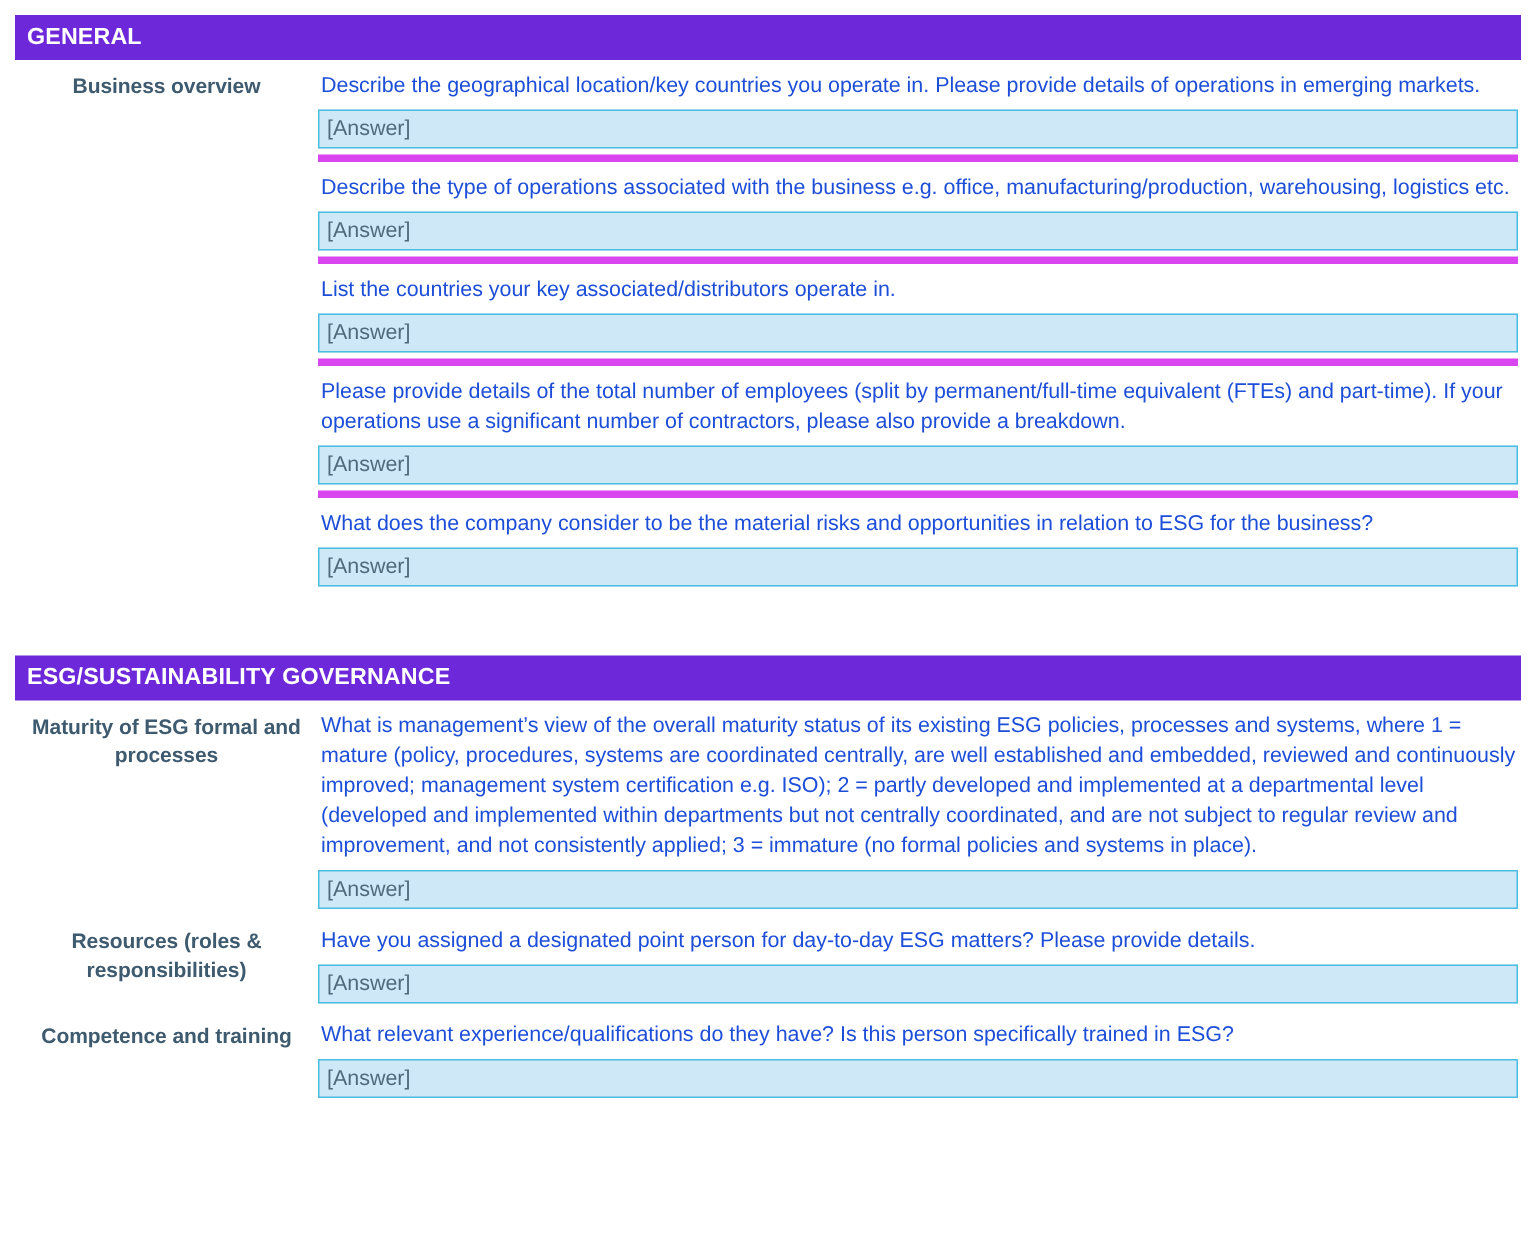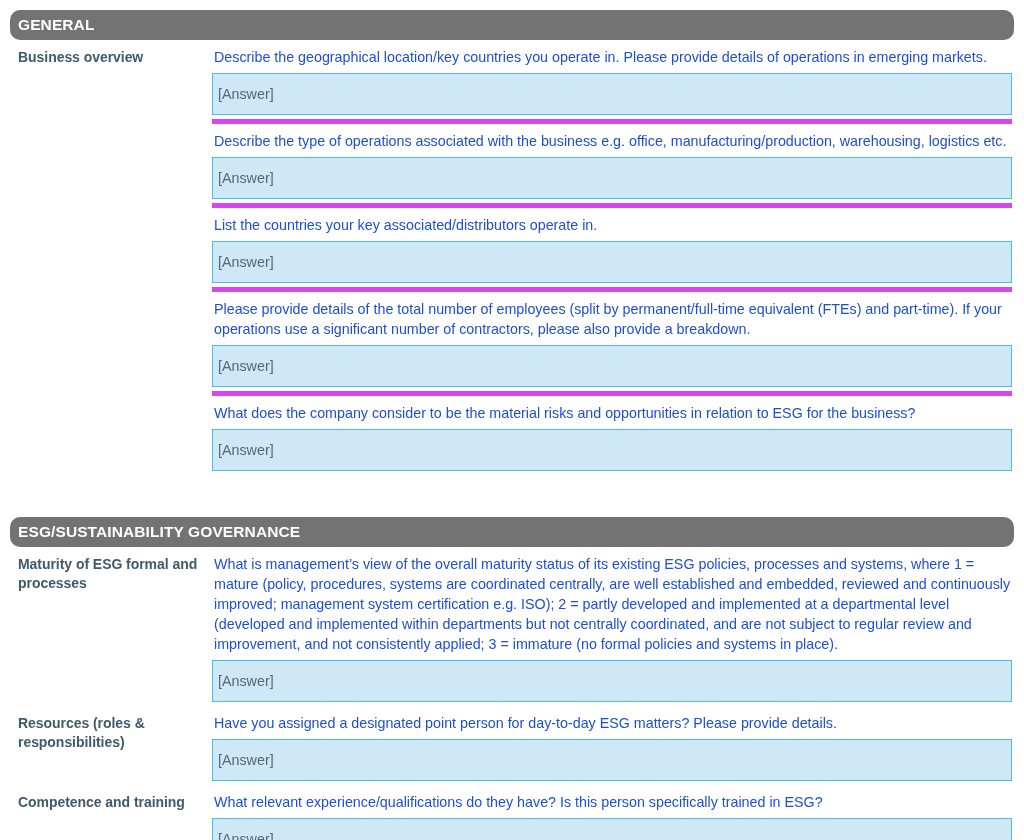--- a/index.html
+++ b/index.html
@@ -20,27 +20,26 @@
     height: 840px;
     box-sizing: border-box;
     padding: 10px 10px 0 10px;
   }
 
   
   .section { width: 1004px; }
   .section + .section { margin-top: 42px; }
 
   .section-header {
-    background: #737373;
+    background: #6d28d9;
     height: 30px;
     display: flex;
     align-items: center;
     padding: 0 8px;
     box-sizing: border-box;
-    border-radius: 10px;
   }
   .section-header-title {
     color: #ffffff;
     font-size: 15.5px;
     font-weight: bold;
     letter-spacing: 0.1px;
     line-height: 1;
   }
 
   
@@ -55,20 +54,21 @@
     flex: 0 0 202px;
     box-sizing: border-box;
     padding: 8px 8px 4px 8px;
   }
   .row-label {
     font-size: 14px;
     font-weight: bold;
     color: #3e5a6e;
     line-height: 1.33;
     letter-spacing: -0.05px;
+    text-align: center;
   }
   .row-questions {
     flex: 1 1 auto;
     min-width: 0;
     box-sizing: border-box;
     padding-right: 2px;
   }
 
   
   .qblock { padding-top: 1px; }
@@ -78,21 +78,21 @@
     font-size: 14.3px;
     line-height: 1.40;
     color: #1d4ed8;
     padding: 6px 0 6px 2px;
     letter-spacing: -0.01px;
   }
   .answer-field {
     background: #cfe8f7;
     border: 1px solid #4bbde2;
     box-sizing: border-box;
-    height: 42px;
+    height: 26px;
     display: flex;
     align-items: center;
     padding-left: 5px;
     margin-bottom: 4px;
   }
   .answer-text {
     font-size: 14.3px;
     color: #4f6a7c;
     line-height: 1;
   }

